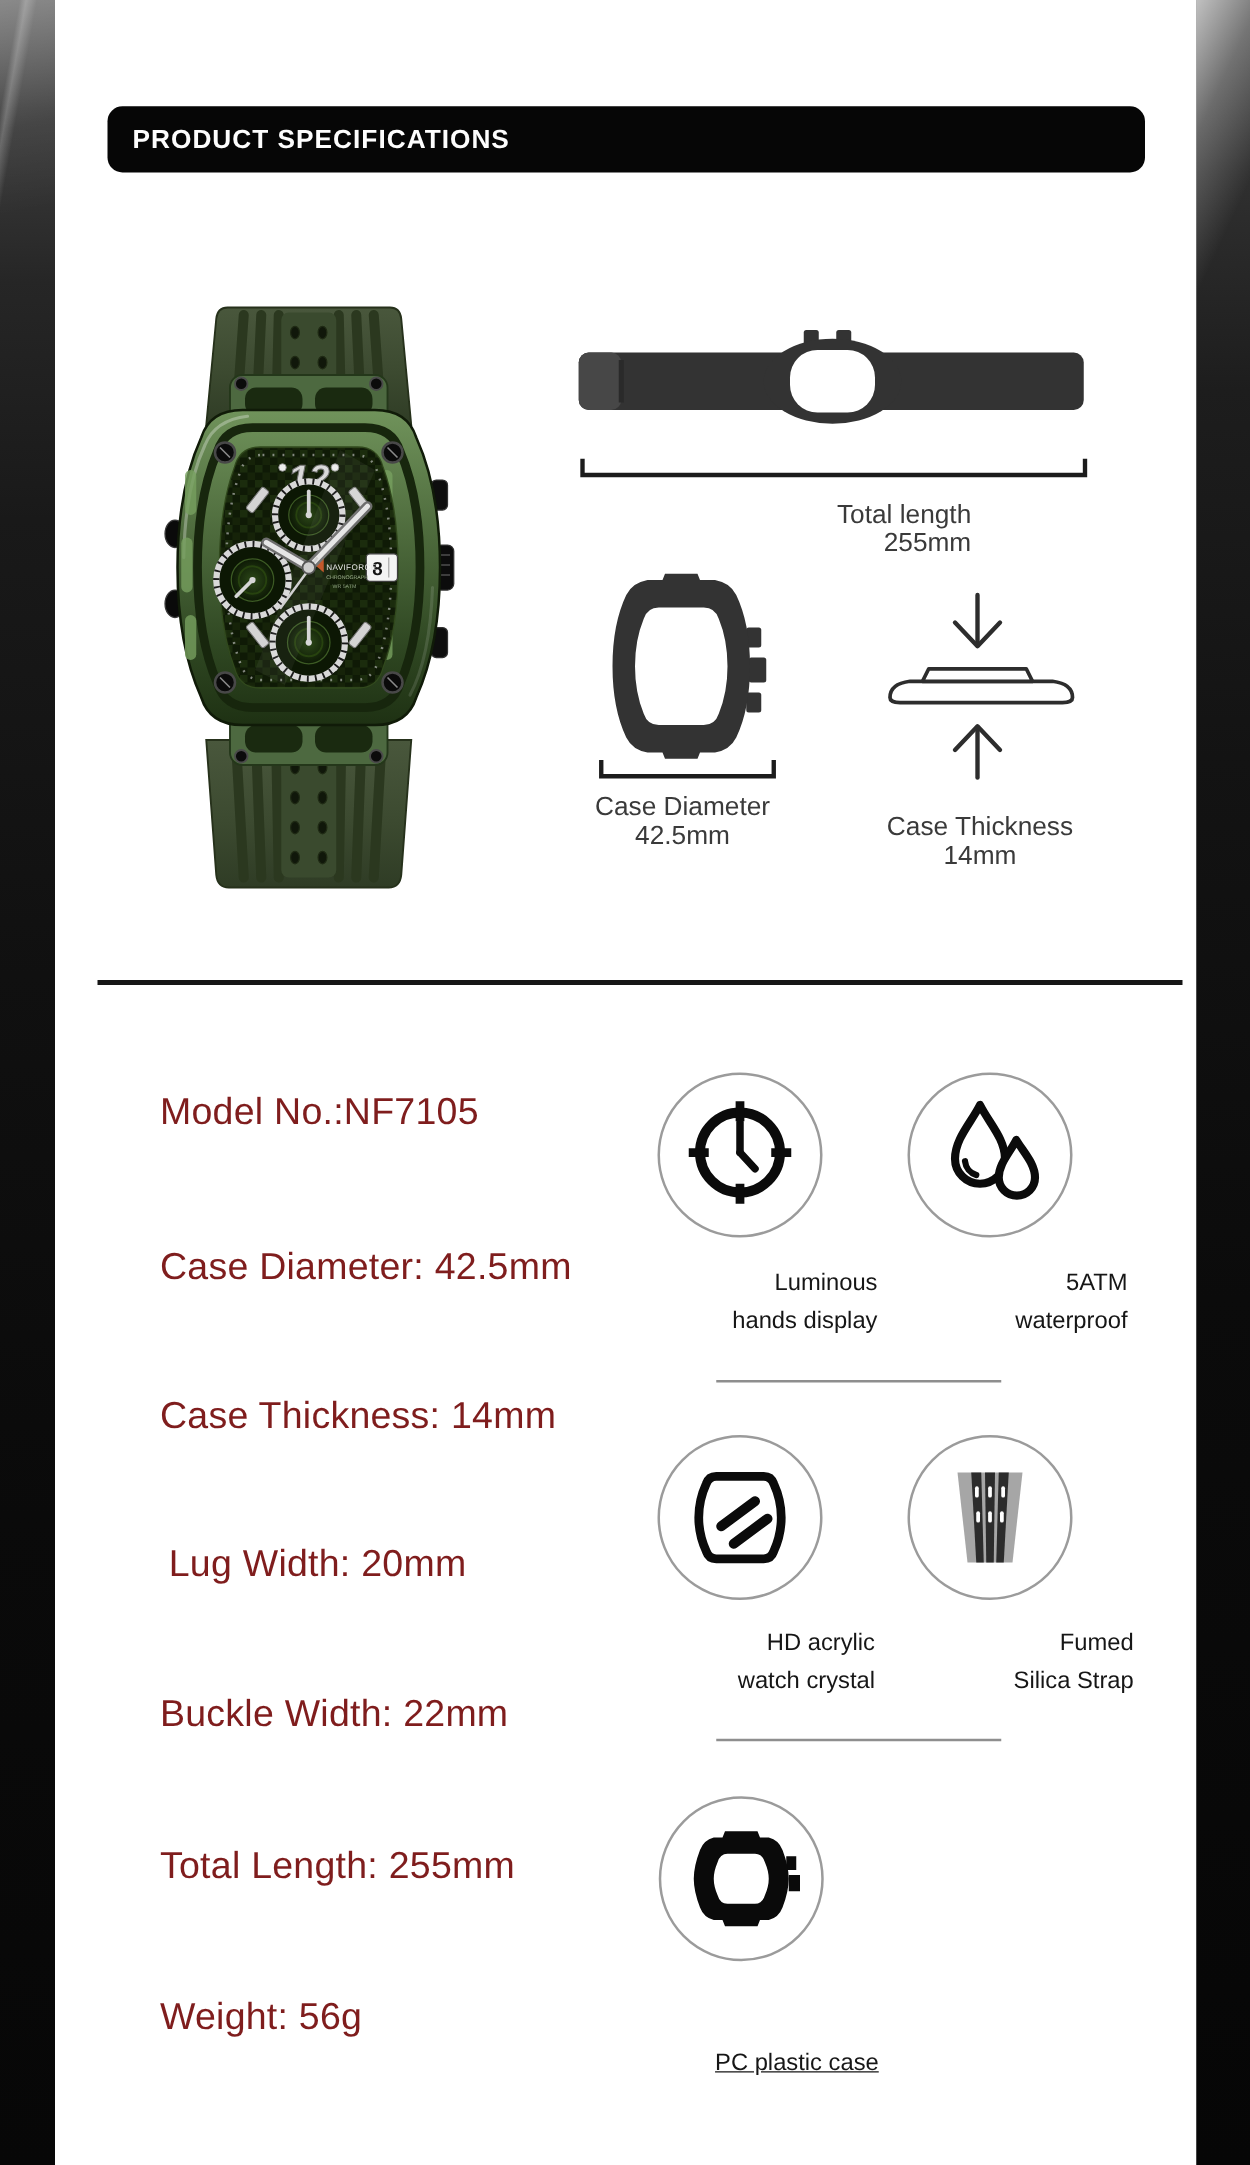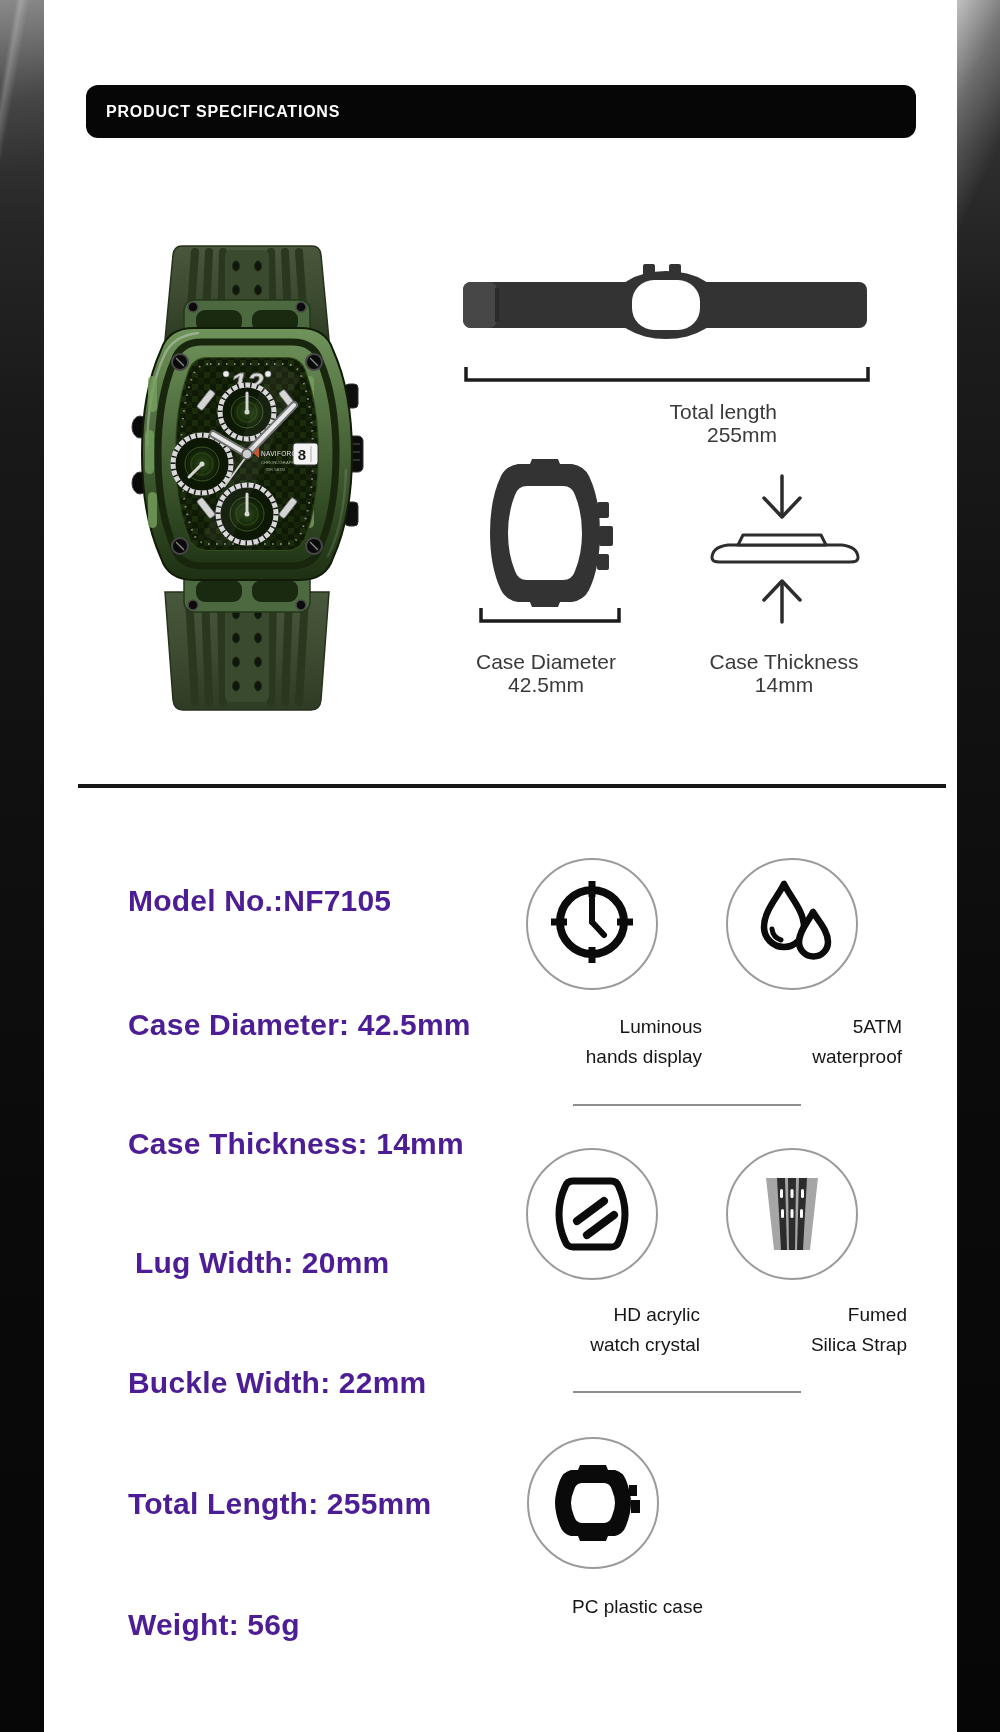--- a/index.html
+++ b/index.html
@@ -12,28 +12,28 @@
       linear-gradient(168deg, rgba(255,255,255,.30) 0%, rgba(255,255,255,.05) 6%, rgba(255,255,255,0) 10%),
       linear-gradient(100deg, rgba(255,255,255,0) 4.5%, rgba(255,255,255,.22) 6%, rgba(255,255,255,0) 8.5%),
       linear-gradient(180deg,#575757 0%,#3e3e3e 5%,#262626 13%,#191919 24%,#101010 45%,#0a0a0a 70%,#070707 100%);}
   .band.right{left:957px;width:43px;
     background:
       linear-gradient(115deg, rgba(255,255,255,.65) 0%, rgba(255,255,255,.25) 6%, rgba(255,255,255,0) 13%),
       linear-gradient(180deg,#4c4c4c 0%,#303030 8%,#1d1d1d 18%,#131313 35%,#0b0b0b 60%,#060606 100%);}
 
   .banner{position:absolute;left:86px;top:85px;width:830px;height:53px;background:#060606;
           border-radius:12px;display:flex;align-items:center;padding-left:20px;box-sizing:border-box;}
-  .banner-title{color:#fdfdfd;font-size:16px;font-weight:bold;letter-spacing:0.8px;}
+  .banner-title{color:#fdfdfd;font-size:21px;font-weight:bold;letter-spacing:0.8px;}
 
   .abs{position:absolute;}
   .diag-label{position:absolute;text-align:center;color:#3a3a3a;font-size:21px;line-height:23px;}
   .main-divider{position:absolute;left:78px;top:784px;width:868px;height:3.5px;background:#161616;}
 
-  .spec{position:absolute;left:128px;font-size:30px;font-weight:bold;color:#4c1d95;
-        letter-spacing:0.2px;white-space:nowrap;margin-top:11px;}
+  .spec{position:absolute;left:128px;font-size:30px;font-weight:normal;color:#7f1d1d;
+        letter-spacing:0.2px;white-space:nowrap;}
 
   .fcircle{position:absolute;width:132px;height:132px;border:2px solid #9b9b9b;border-radius:50%;
            box-sizing:border-box;background:#ffffff;display:flex;align-items:center;justify-content:center;}
   .flabel{position:absolute;width:220px;text-align:right;font-size:19px;color:#161616;line-height:30px;}
   .fdivider{position:absolute;left:573px;width:228px;height:2px;background:#8e8e8e;}
 
   svg{display:block;}
 </style>
 </head>
 <body>
@@ -249,21 +249,21 @@
   <svg class="abs" style="left:470px;top:452px;" width="160" height="172" viewBox="0 0 160 172" xmlns="http://www.w3.org/2000/svg">
     <rect x="127" y="50" width="12" height="16" rx="2" fill="#333333"></rect>
     <rect x="129" y="74" width="14" height="20" rx="2" fill="#333333"></rect>
     <rect x="127" y="102" width="12" height="16" rx="2" fill="#333333"></rect>
     <path d="M48,12 H60 L62,7 H88 L90,12 H102 Q114,14 119,24 Q130,47 130,81 Q130,115 119,138 Q114,148 102,150 H90 L88,155 H62 L60,150 H48 Q36,148 31,138 Q20,115 20,81 Q20,47 31,24 Q36,14 48,12 Z" fill="#333333"></path>
     <path d="M57,34 H93 Q102,34 105,43 Q112,60 112,81 Q112,102 105,119 Q102,128 93,128 H57 Q48,128 45,119 Q38,102 38,81 Q38,60 45,43 Q48,34 57,34 Z" fill="#ffffff"></path>
   </svg>
   <svg class="abs" style="left:478px;top:605px;" width="144" height="20" viewBox="0 0 144 20" xmlns="http://www.w3.org/2000/svg">
     <path d="M3,3 V16 H141 V3" fill="none" stroke="#1c1c1c" stroke-width="3.5"></path>
   </svg>
-  <div class="diag-label" style="left:436px;top:650px;width:220px;">
+  <div class="diag-label" style="left:436px;top:634px;width:220px;">
     <div>Case Diameter</div>
     <div>42.5mm</div>
   </div>
 
   <svg class="abs" style="left:700px;top:470px;" width="170" height="160" viewBox="0 0 170 160" xmlns="http://www.w3.org/2000/svg">
     <g stroke="#2d2d2d" stroke-width="3.5" fill="none" stroke-linecap="round" stroke-linejoin="round">
       <line x1="82" y1="6" x2="82" y2="44"></line>
       <path d="M64,28 L82,47 L100,28"></path>
       <line x1="82" y1="152" x2="82" y2="114"></line>
       <path d="M64,130 L82,111 L100,130"></path>
@@ -354,17 +354,17 @@
   <div class="fdivider" style="top:1391px;"></div>
 
   <div class="fcircle" style="left:527px;top:1437px;">
     <svg width="100" height="100" viewBox="0 0 100 100" xmlns="http://www.w3.org/2000/svg">
       <rect x="86" y="32" width="8" height="11" fill="#0a0a0a"></rect>
       <rect x="88" y="47" width="9" height="13" fill="#0a0a0a"></rect>
       <path d="M37,12 H63 L65,17 H72 Q80,19 83,27 Q88,40 88,50 Q88,60 83,73 Q80,81 72,83 H65 L63,88 H37 L35,83 H28 Q20,81 17,73 Q12,60 12,50 Q12,40 17,27 Q20,19 28,17 H35 Z" fill="#0a0a0a"></path>
       <path d="M39,30 H61 Q67,30 69,37 Q72,44 72,50 Q72,56 69,63 Q67,70 61,70 H39 Q33,70 31,63 Q28,56 28,50 Q28,44 31,37 Q33,30 39,30 Z" fill="#ffffff"></path>
     </svg>
   </div>
-  <div class="flabel" style="left:483px;top:1592px;">
+  <div class="flabel" style="left:483px;top:1636px;text-decoration:underline;">
     <div>PC plastic case</div>
   </div>
 
 </div>
 
 </body></html>

